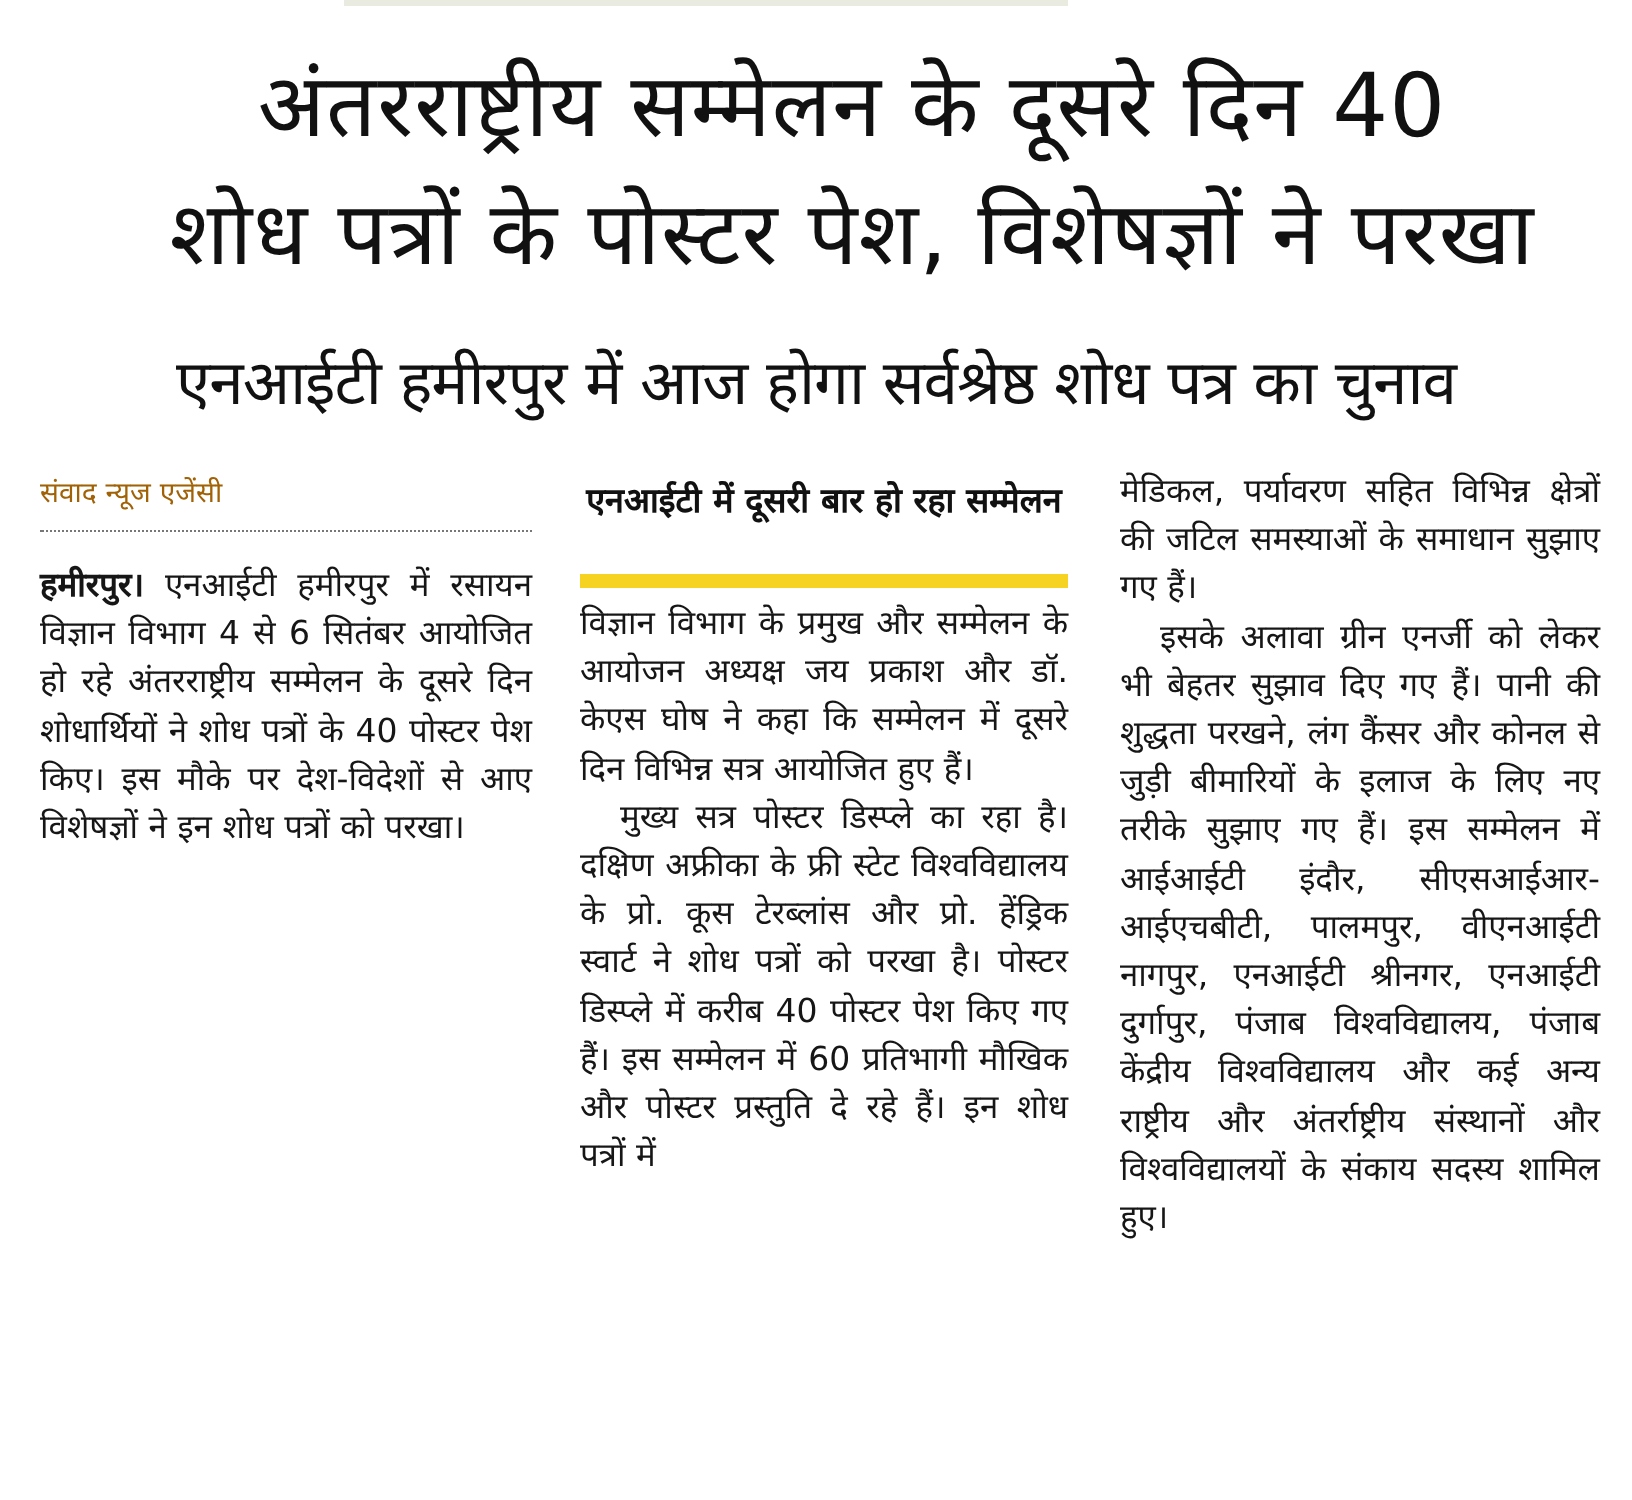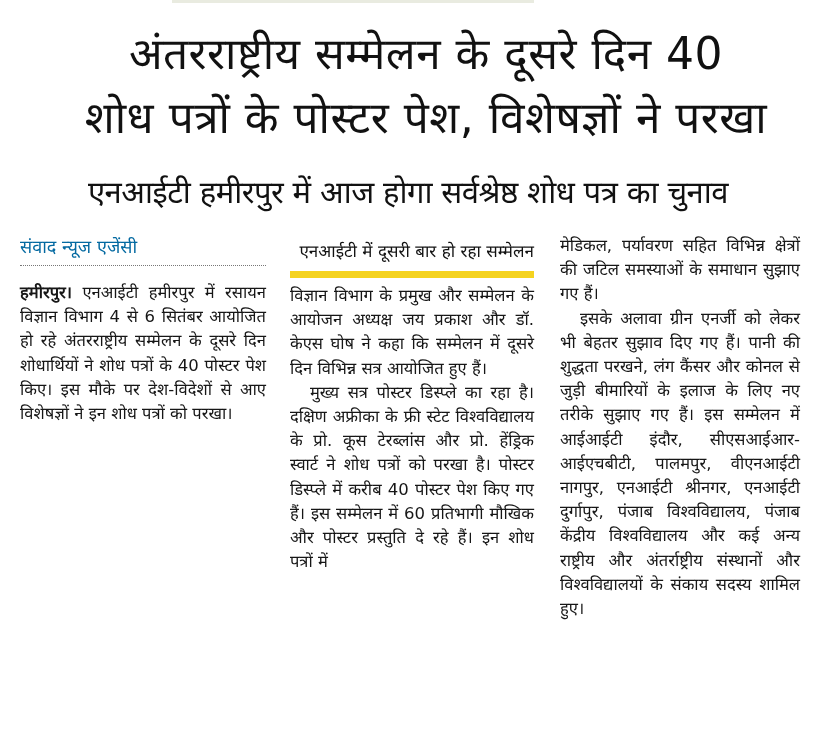--- a/index.html
+++ b/index.html
@@ -28,28 +28,28 @@
     position: absolute; top: 232px;
     font-size: 16.5px; line-height: 24.2px; color: #161616;
     text-align: justify;
   }
   .col p { margin: 0; }
   .col p.indent { text-indent: 20px; }
   .col-left { left: 20px; width: 246px; }
   .col-mid { left: 290px; width: 244px; }
   .col-right { left: 560px; width: 240px; }
   .byline {
-    font-size: 18px; line-height: 30px; font-weight: normal; color: #0369a1;
+    font-size: 14px; line-height: 30px; font-weight: normal; color: #a16207;
     padding-bottom: 3px; border-bottom: 1px dotted #777;
     margin-bottom: 15px; text-align: left;
   }
   .dateline { font-weight: bold; margin-top: 30px; }
   .box-title {
-    text-align: right; font-weight: normal; font-size: 17px; line-height: 23px;
-    color: #111; padding-top: 8px; padding-bottom: 8px;
+    text-align: center; font-weight: bold; font-size: 17px; line-height: 23px;
+    color: #111; padding-top: 8px; padding-bottom: 24px;
   }
   .yellow-bar {
     height: 7px; background: #f5d320; margin: 0 0 6px 0;
   }
   .col-right .first { margin-top: 2px; }
 </style>
 </head>
 <body>
 
 <div class="top-strip"></div>

